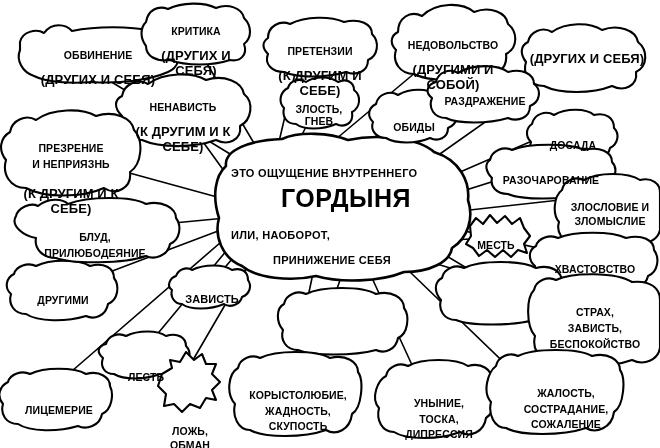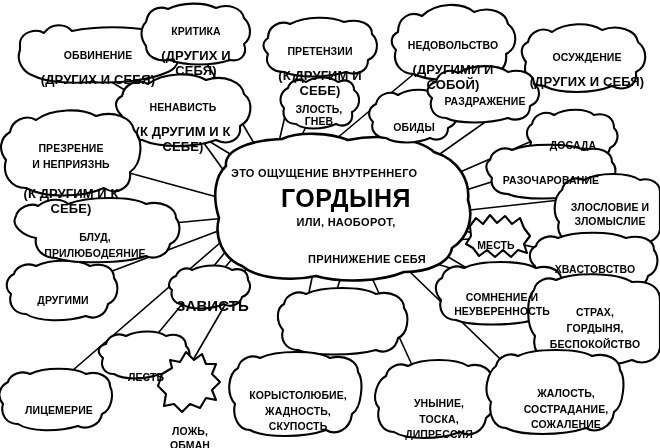--- a/index.html
+++ b/index.html
@@ -175,23 +175,23 @@
         C88,196 132,196 146,204 C162,200 176,208 176,218 C182,226 180,240 170,244
         C168,256 154,260 146,256 C124,264 72,264 56,258 C42,258 34,248 36,238
         C24,236 10,226 16,216 Z"></path>
     </g>
   </svg>
 
   <div class="nodetext t-sub" style="left:231px;top:155px;width:230px;text-align:left;">
     <span>ЭТО  ОЩУЩЕНИЕ  ВНУТРЕННЕГО</span><br>
   </div>
   <div class="nodetext t-main" style="left:231px;top:184px;width:230px;">ГОРДЫНЯ</div>
-  <div class="nodetext t-sub" style="left:231px;top:204px;width:230px;text-align:center;">
+  <div class="nodetext t-sub" style="left:231px;top:217px;width:230px;text-align:left;">
     <span>ИЛИ, НАОБОРОТ,</span><br>
-    <span style="display:inline-block;padding-left:42px;margin-top:12px;">ПРИНИЖЕНИЕ СЕБЯ</span>
+    <span style="display:inline-block;padding-left:42px;">ПРИНИЖЕНИЕ СЕБЯ</span>
   </div>
 
   <div class="nodetext t-lbl" style="left:16px;top:38px;width:164px;">
     <div>ОБВИНЕНИЕ</div>
     <div class="t-lbl-sm">(ДРУГИХ И СЕБЯ)</div>
   </div>
 
   <div class="nodetext t-lbl" style="left:146px;top:14px;width:100px;">
     <div>КРИТИКА</div>
     <div class="t-lbl-sm">(ДРУГИХ И СЕБЯ)</div>
@@ -201,21 +201,20 @@
     <div>ПРЕТЕНЗИИ</div>
     <div class="t-lbl-sm">(К ДРУГИМ И СЕБЕ)</div>
   </div>
 
   <div class="nodetext t-lbl" style="left:396px;top:28px;width:114px;">
     <div>НЕДОВОЛЬСТВО</div>
     <div class="t-lbl-sm">(ДРУГИМИ И СОБОЙ)</div>
   </div>
 
   <div class="nodetext t-lbl" style="left:528px;top:40px;width:118px;">
-    <div>ОСУЖДЕНИЕ</div>
     <div class="t-lbl-sm">(ДРУГИХ И СЕБЯ)</div>
   </div>
 
   <div class="nodetext t-lbl" style="left:120px;top:90px;width:126px;">
     <div>НЕНАВИСТЬ</div>
     <div class="t-lbl-sm">(К ДРУГИМ И К СЕБЕ)</div>
   </div>
 
   <div class="nodetext t-lbl" style="left:288px;top:92px;width:62px;">
     <div>ЗЛОСТЬ,
@@ -259,32 +258,28 @@
   </div>
 
   <div class="nodetext t-lbl" style="left:534px;top:252px;width:122px;">
     <div>ХВАСТОВСТВО</div>
   </div>
 
   <div class="nodetext t-lbl" style="left:12px;top:283px;width:102px;">
     <div>ДРУГИМИ</div>
   </div>
 
-  <div class="nodetext t-lbl-sm" style="left:176px;top:281px;width:72px;font-size:15px;">
+  <div class="nodetext t-lbl-sm" style="left:176px;top:281px;width:72px;font-size:11px;">
     <div>ЗАВИСТЬ</div>
   </div>
 
-  <div class="nodetext t-lbl" style="left:442px;top:278px;width:120px;">
-    <div style="line-height:1.4;">СОМНЕНИЕ И
-НЕУВЕРЕННОСТЬ</div>
-  </div>
 
   <div class="nodetext t-lbl" style="left:534px;top:292px;width:122px;">
     <div style="line-height:1.55;">СТРАХ,
-ГОРДЫНЯ,
+ЗАВИСТЬ,
 БЕСПОКОЙСТВО</div>
   </div>
 
 
   <div class="nodetext t-lbl" style="left:106px;top:360px;width:80px;">
     <div>ЛЕСТЬ</div>
   </div>
 
   <div class="nodetext t-lbl" style="left:152px;top:372px;width:76px;">
     <div style="line-height:1.35;margin-top:40px;">ЛОЖЬ,

